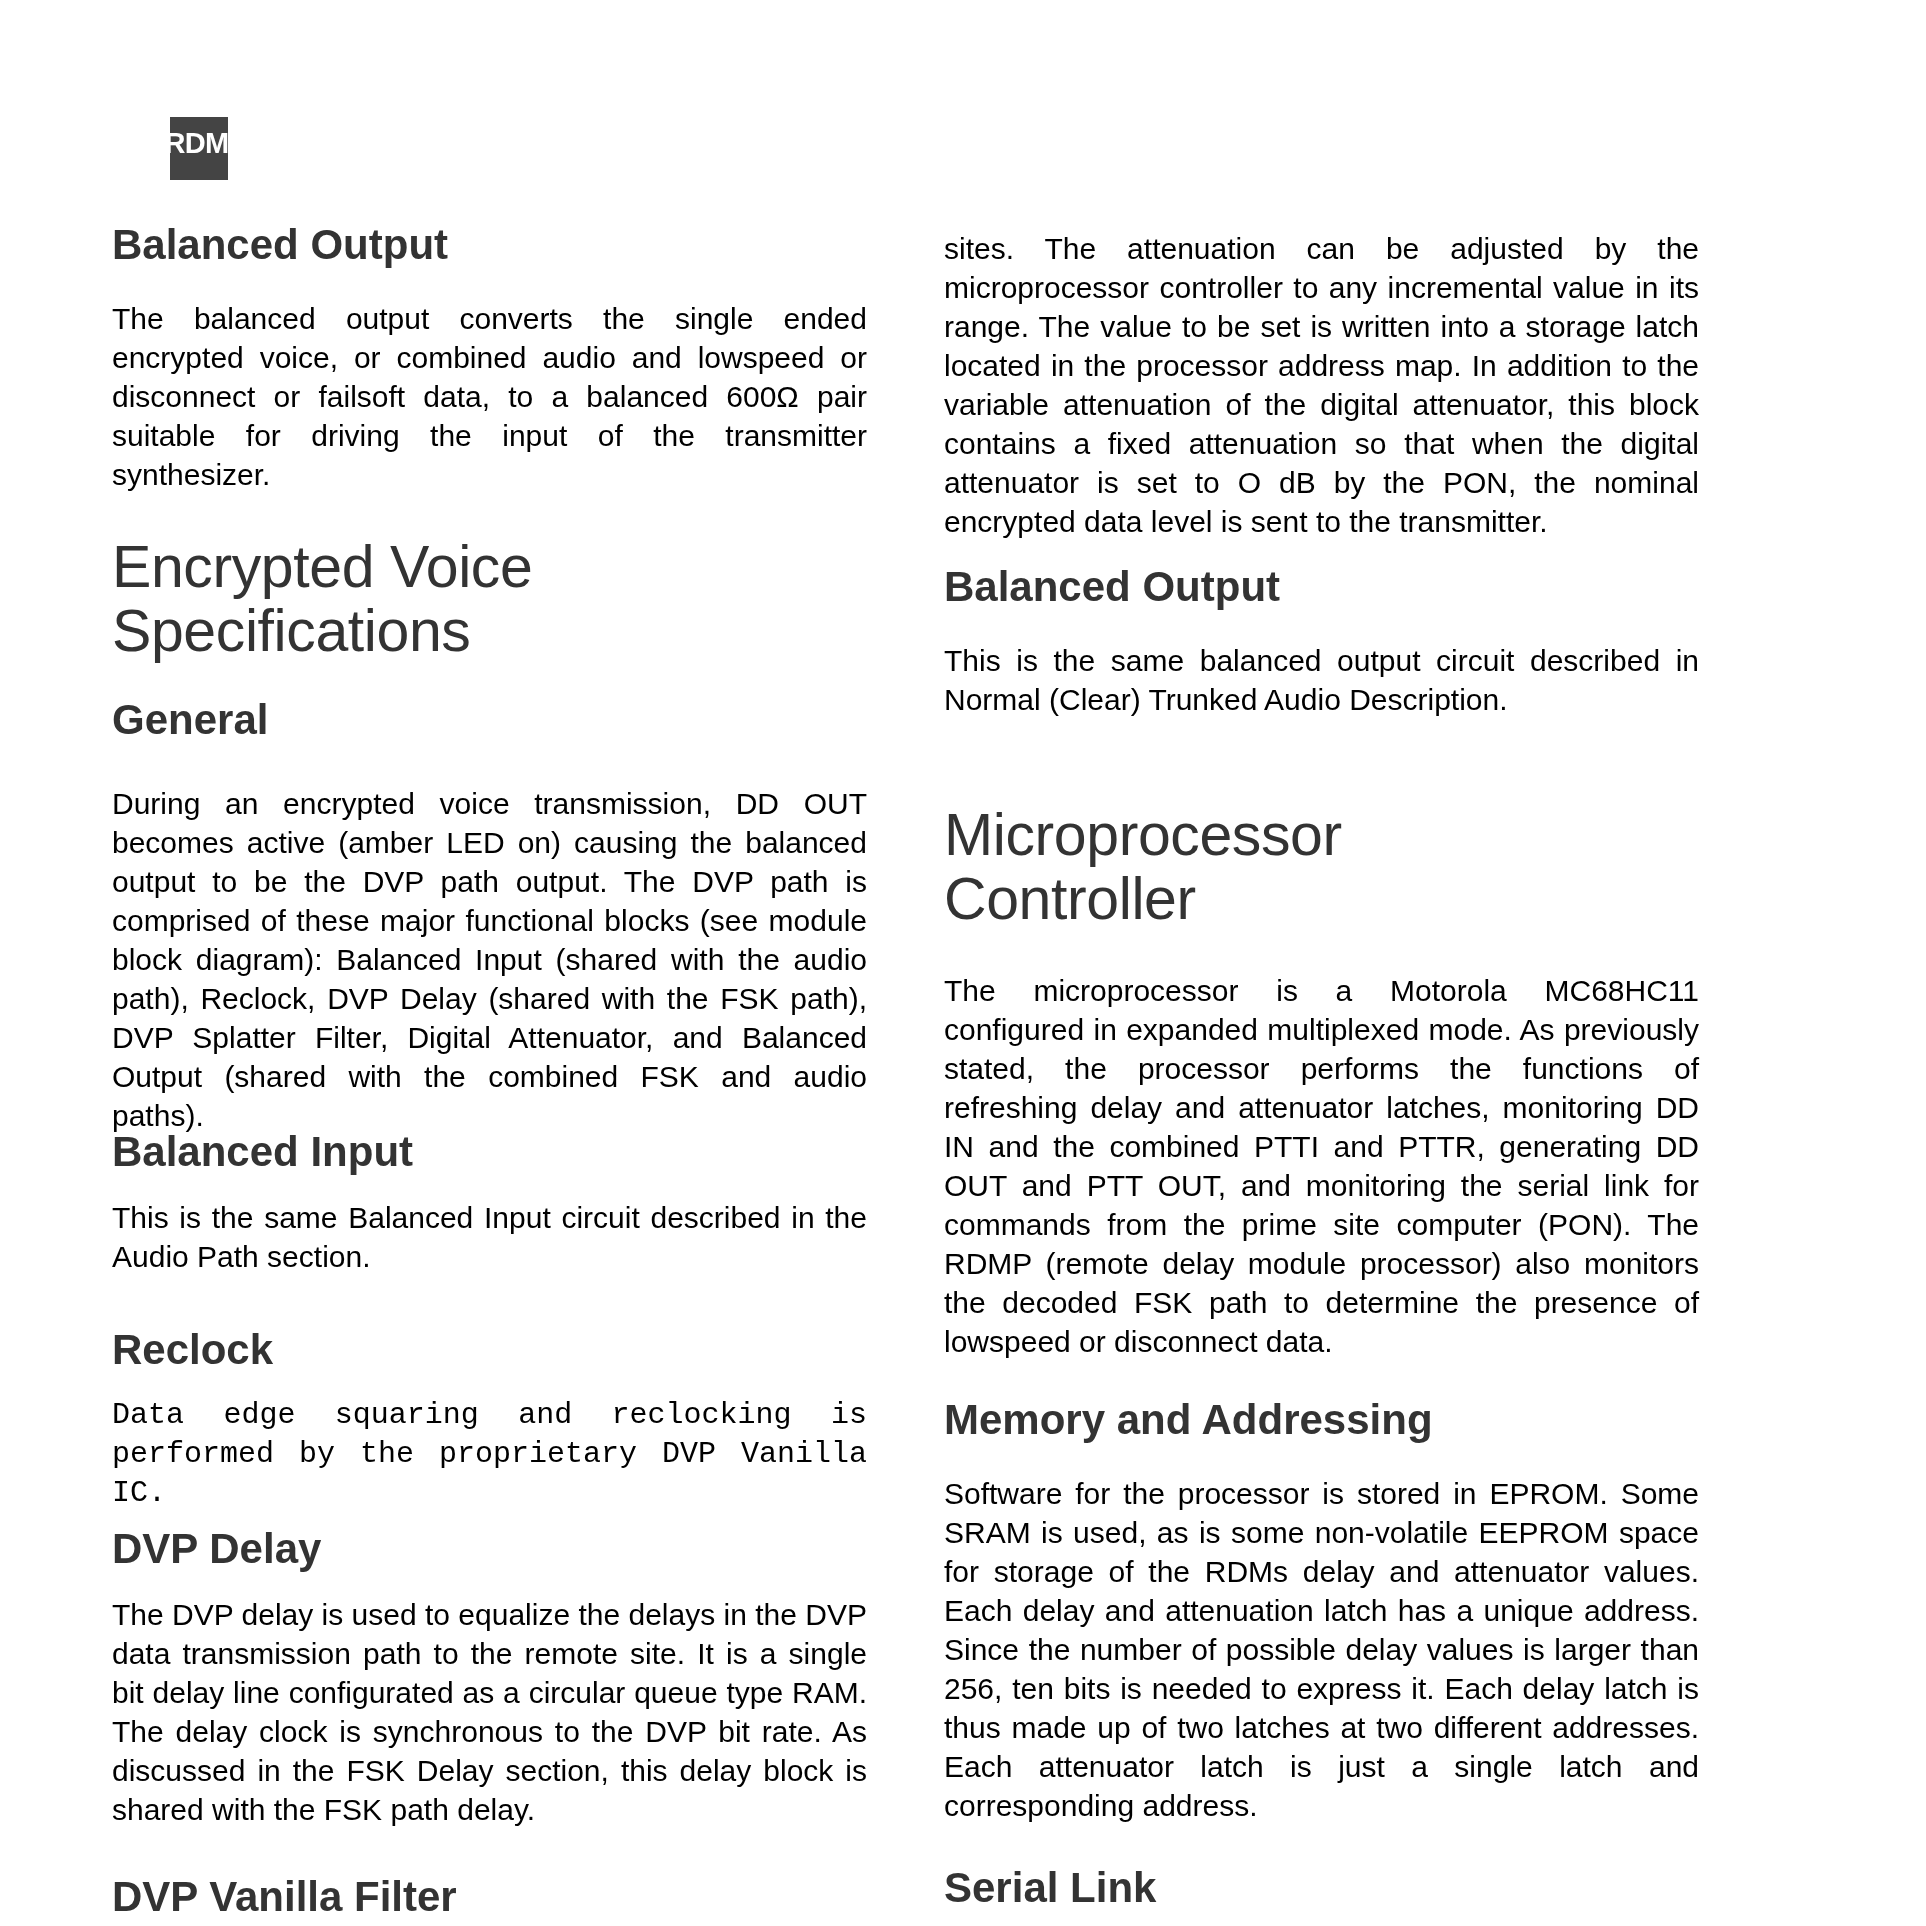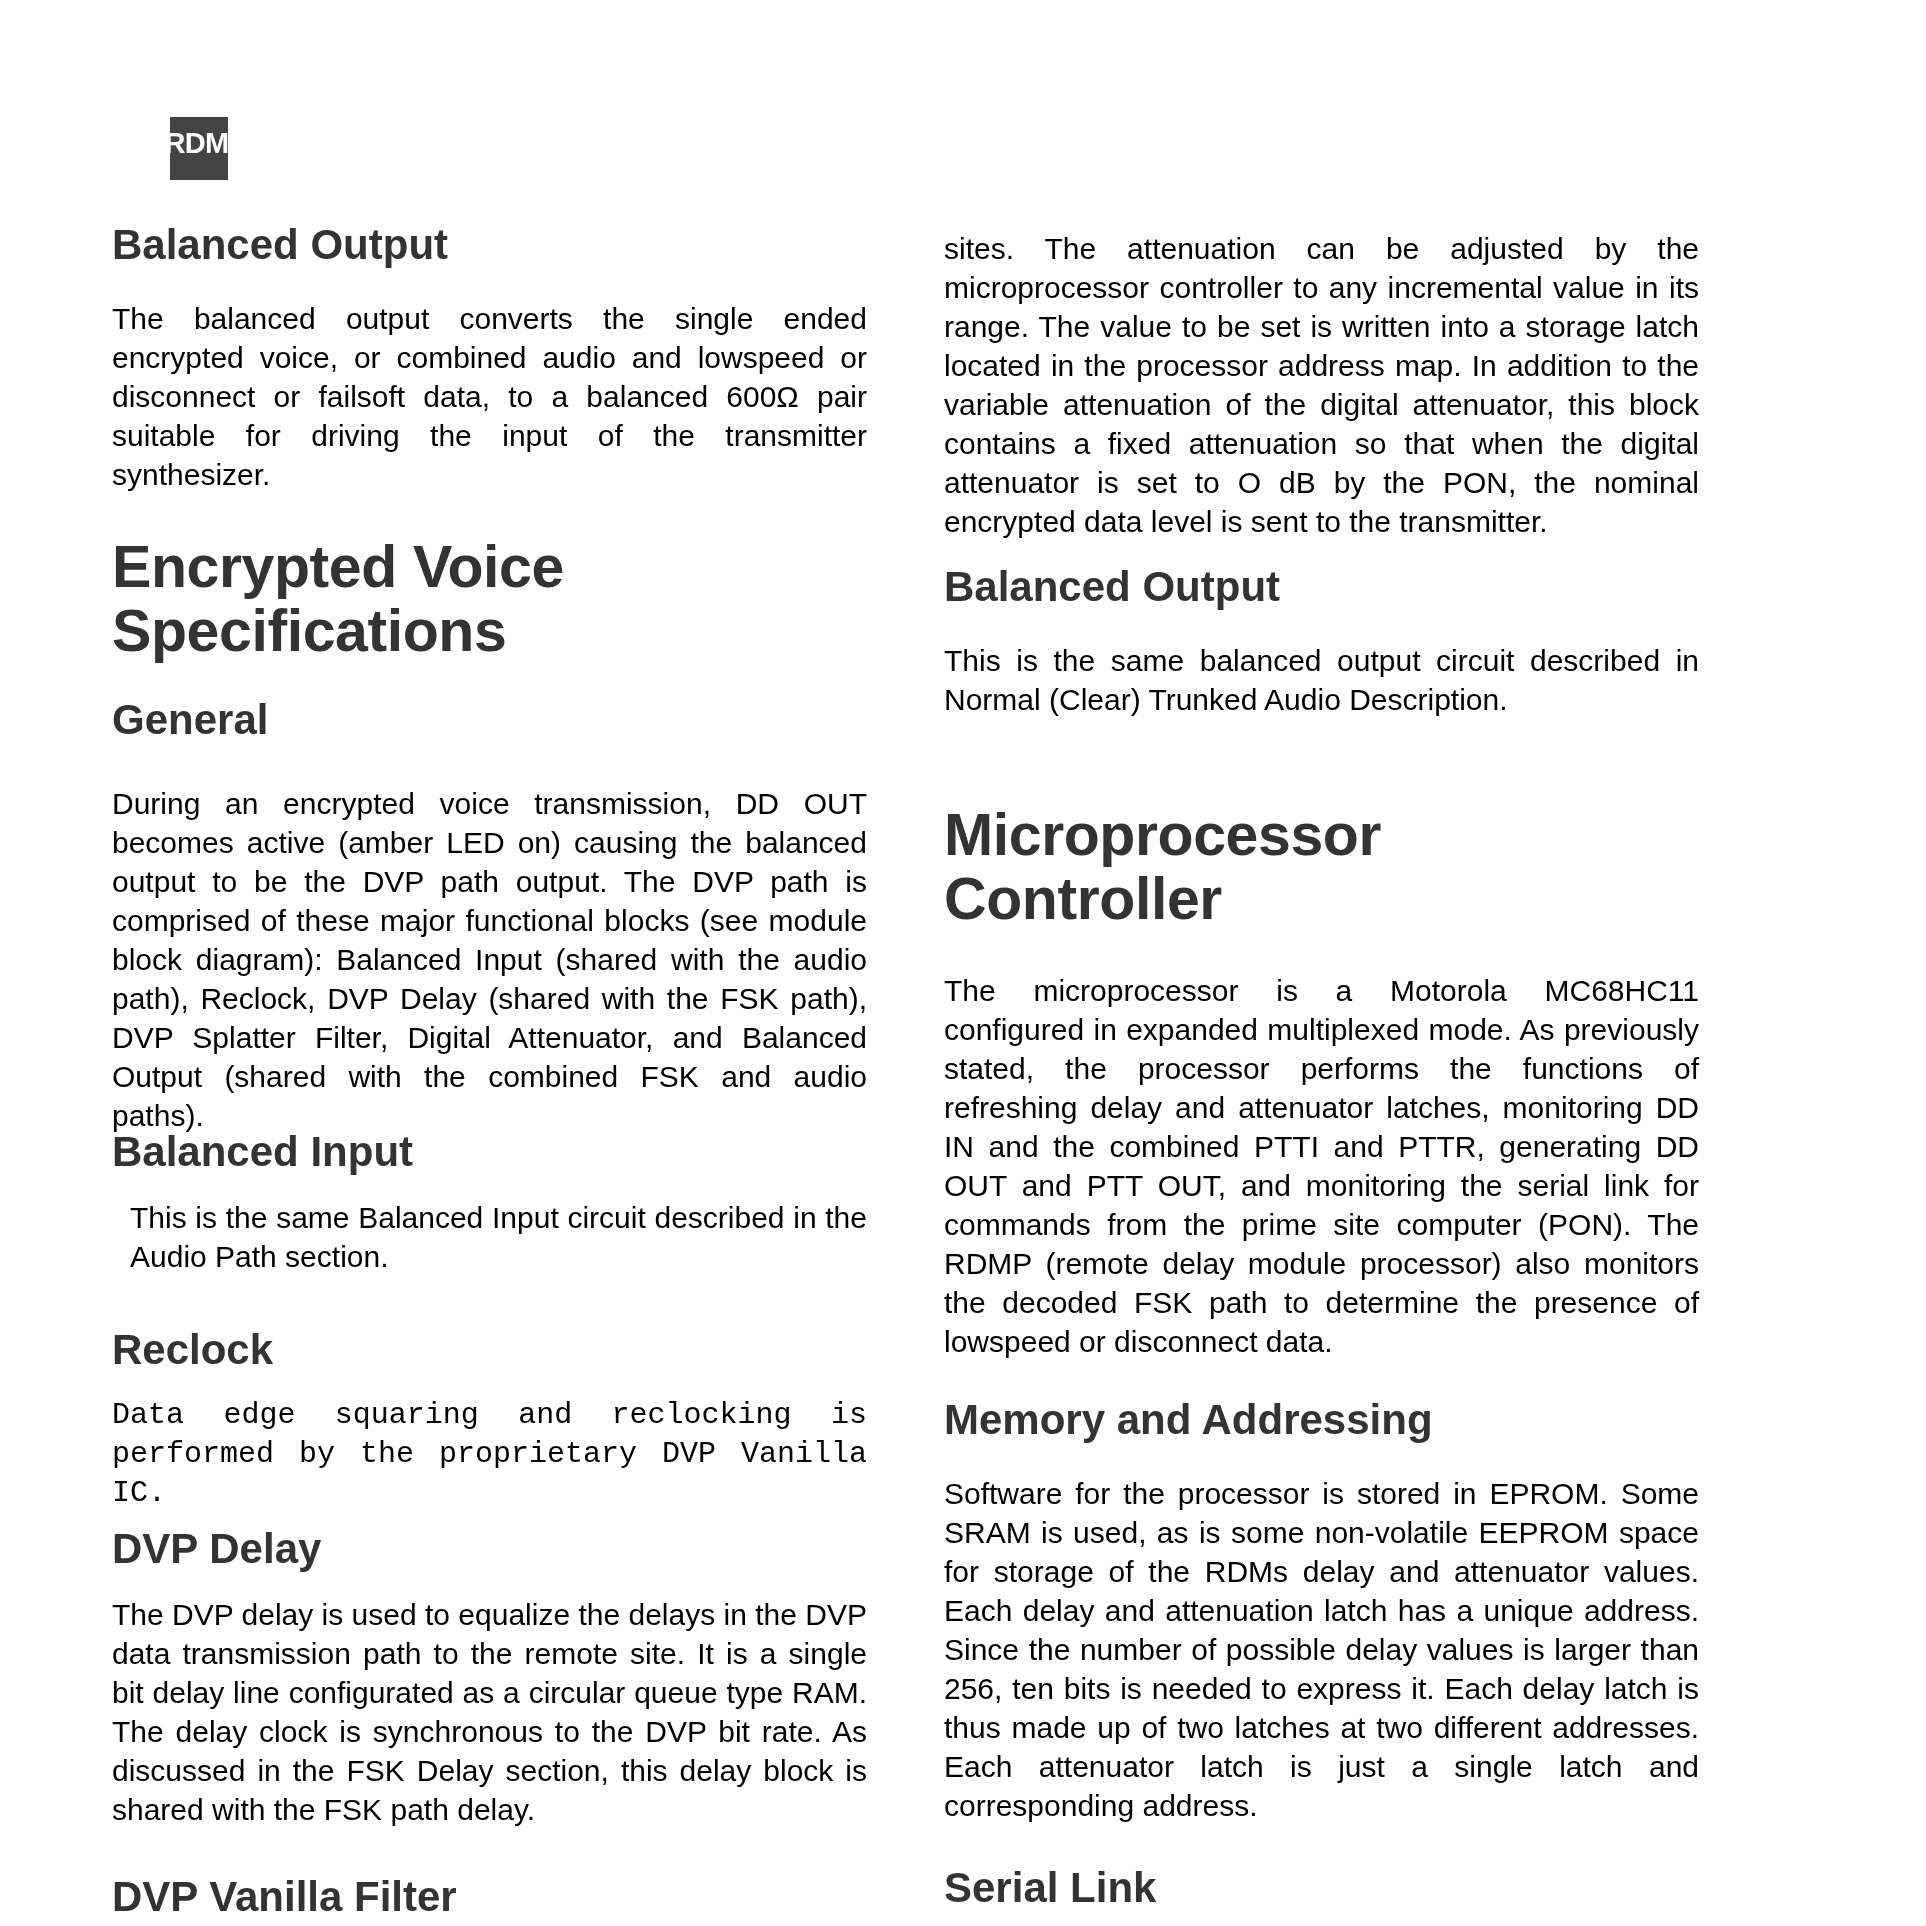--- a/index.html
+++ b/index.html
@@ -6,21 +6,21 @@
     body { width: 1929px; height: 2549px; position: relative; overflow: hidden;
            font-family: "Liberation Sans", sans-serif; color: #2a2a2a; }
     .logo { position: absolute; left: 170px; top: 117px; width: 58px; height: 63px;
             background: #444444; color: #ffffff; overflow: hidden; }
     .logo span { position: absolute; left: -5.4px; top: 12.3px; font-weight: bold; font-size: 29px;
                  letter-spacing: -0.8px; line-height: 1; }
     .col { position: absolute; top: 0; width: 755px; }
     .col.left { left: 112px; }
     .col.right { left: 944px; }
     .block { position: absolute; left: 0; width: 755px; }
-    h1 { margin: 0; font-size: 59px; font-weight: bold; line-height: 64px; color: #333333; letter-spacing: -0.4px; }
+    h1 { margin: 0; font-size: 59px; font-weight: normal; line-height: 64px; color: #333333; letter-spacing: -0.4px; }
     h2 { margin: 0; font-size: 42px; font-weight: bold; line-height: 50px; color: #333333; }
     p { margin: 0; font-size: 30px; line-height: 39px; text-align: justify; color: #000000; }
     p .it { }
   </style>
 </head>
 <body>
 
 <div class="logo">
     <span>RDM</span>
   </div>
@@ -32,21 +32,21 @@
   </div>
   <div class="block" style="top:535px; width:501px;">
     <h1>Encrypted Voice Specifications</h1>
   </div>
   <div class="block" style="top:695px;">
     <h2>General</h2>
     <p style="margin-top:39px;">During an encrypted voice transmission, DD OUT becomes active (amber LED on) causing the balanced output to be the DVP path output. The DVP path is comprised of these major functional blocks (see module block diagram): Balanced Input (shared with the audio path), Reclock, DVP Delay (shared with the FSK path), DVP Splatter Filter, Digital Attenuator, and Balanced Output (shared with the combined FSK and audio paths).</p>
   </div>
   <div class="block" style="top:1127px;">
     <h2>Balanced Input</h2>
-    <p style="margin-top:21px;margin-left:18px;"><span>This is the same Balanced Input circuit described in the </span><span class="it">Audio Path</span><span> section.</span></p>
+    <p style="margin-top:21px;"><span>This is the same Balanced Input circuit described in the </span><span class="it">Audio Path</span><span> section.</span></p>
   </div>
   <div class="block" style="top:1325px;">
     <h2>Reclock</h2>
     <p style="margin-top:21px;font-family:Liberation Mono, monospace;">Data edge squaring and reclocking is performed by the proprietary DVP Vanilla IC.</p>
   </div>
   <div class="block" style="top:1524px;">
     <h2>DVP Delay</h2>
     <p style="margin-top:21px;"><span>The DVP delay is used to equalize the delays in the DVP data transmission path to the remote site. It is a single bit delay line configurated as a circular queue type RAM. The delay clock is synchronous to the DVP bit rate. As discussed in the </span><span class="it">FSK Delay</span><span> section, this delay block is shared with the FSK path delay.</span></p>
   </div>
   <div class="block" style="top:1872px;">

